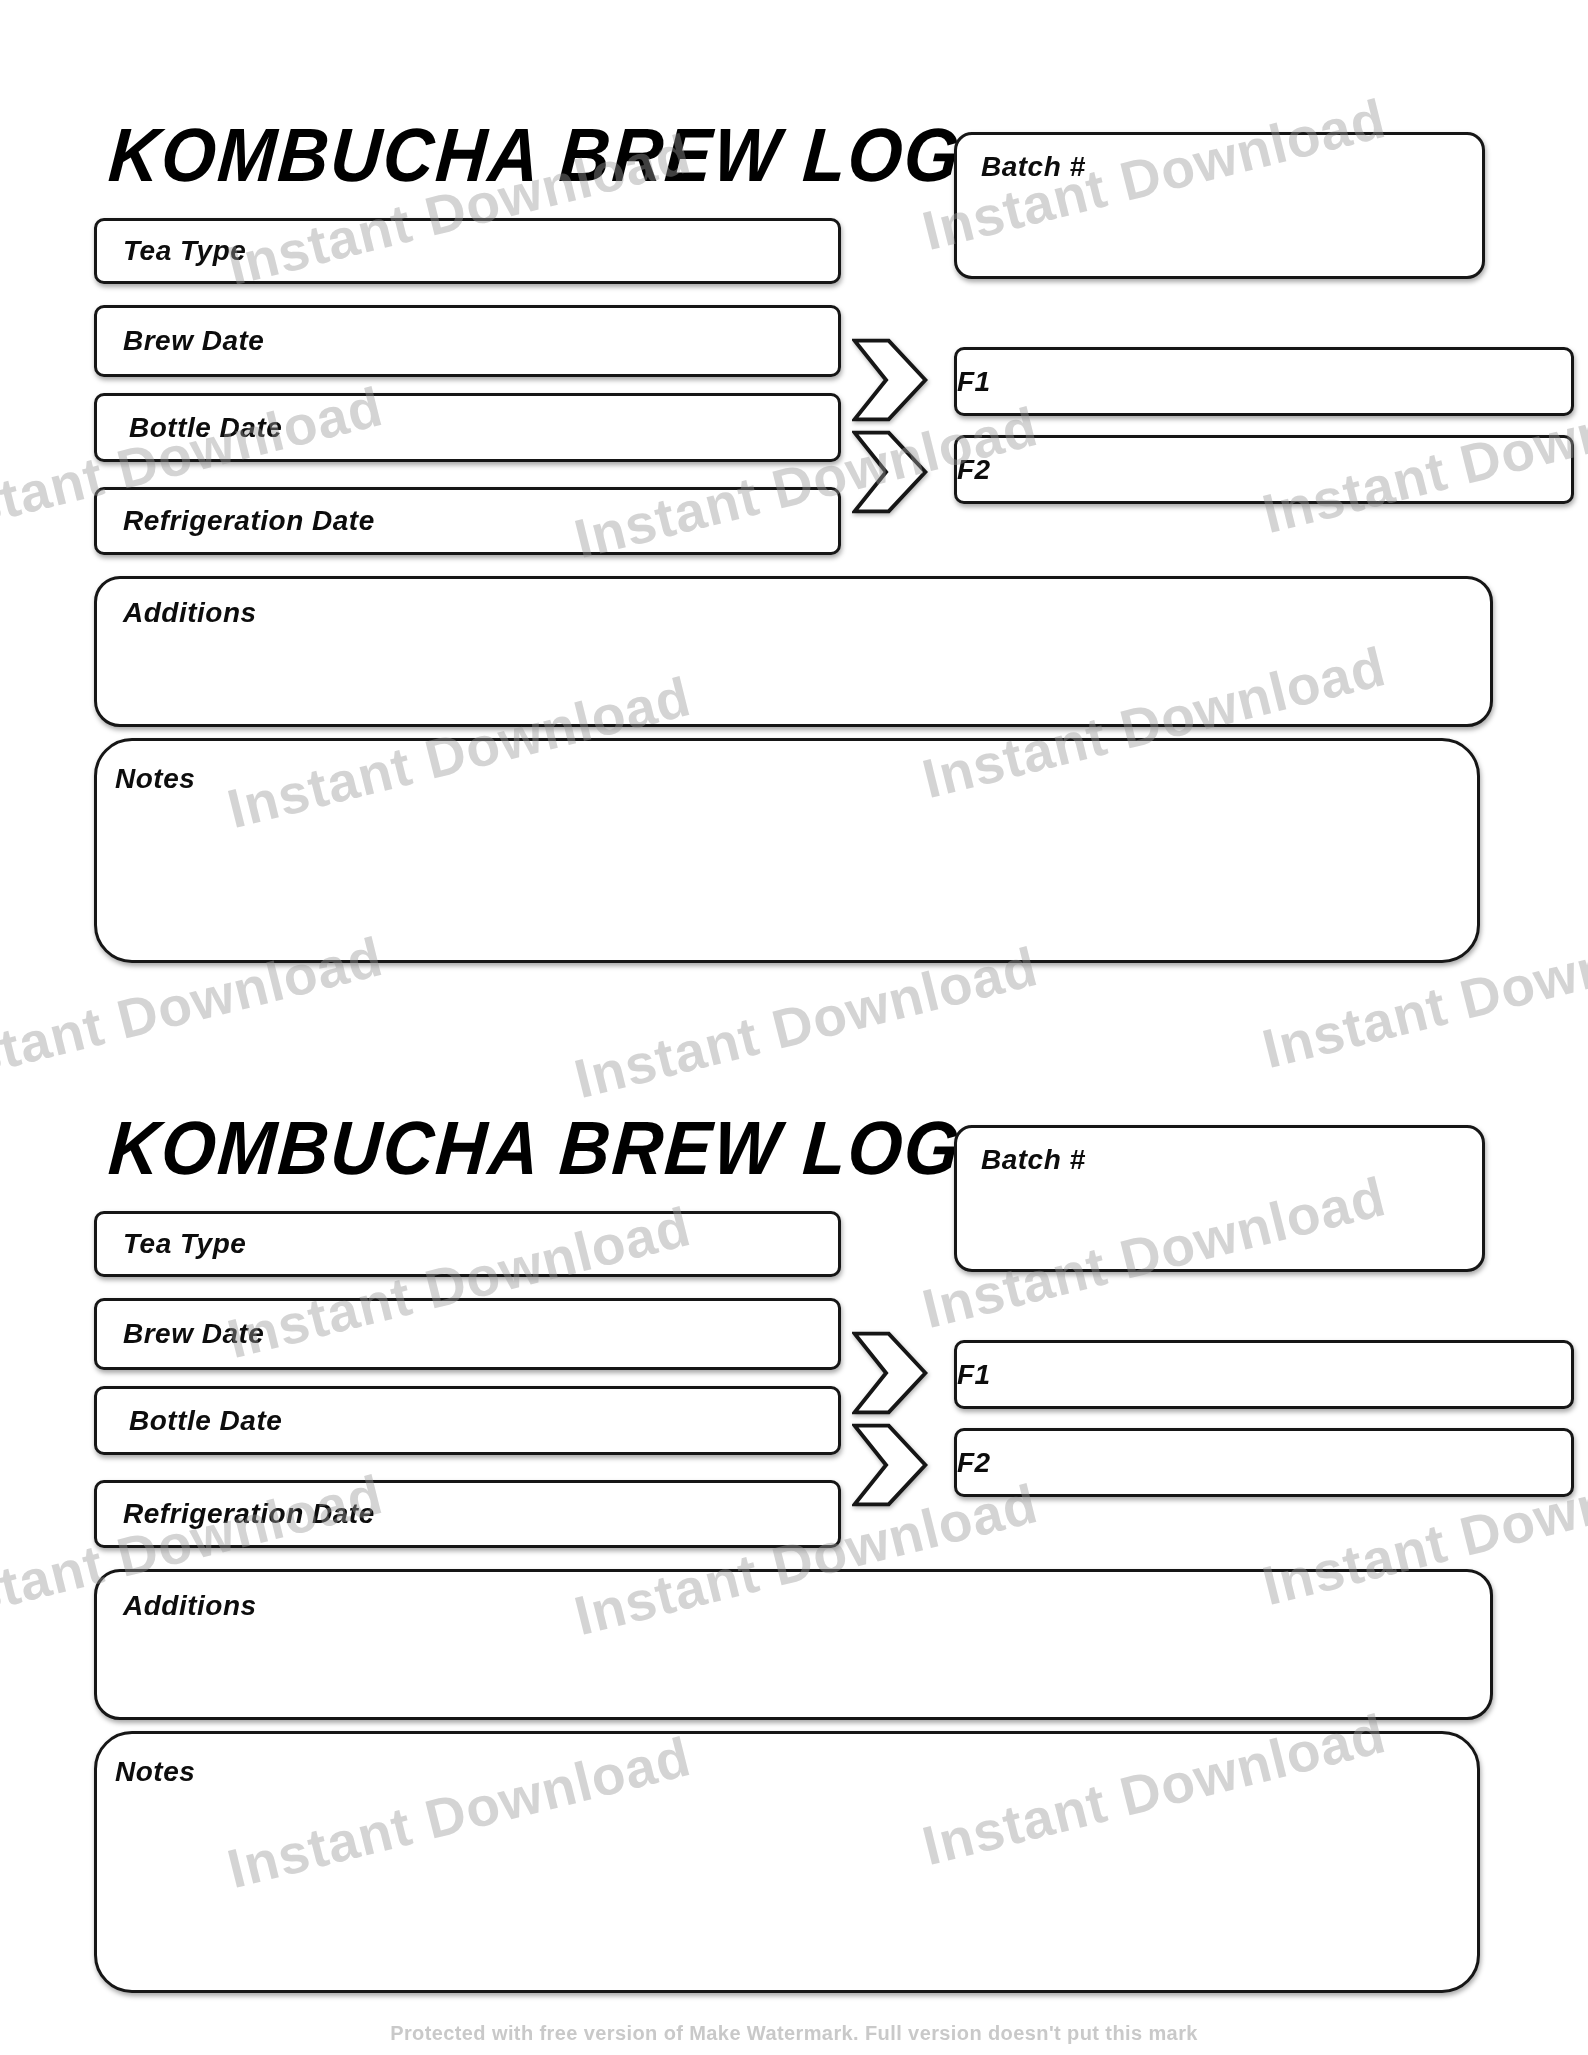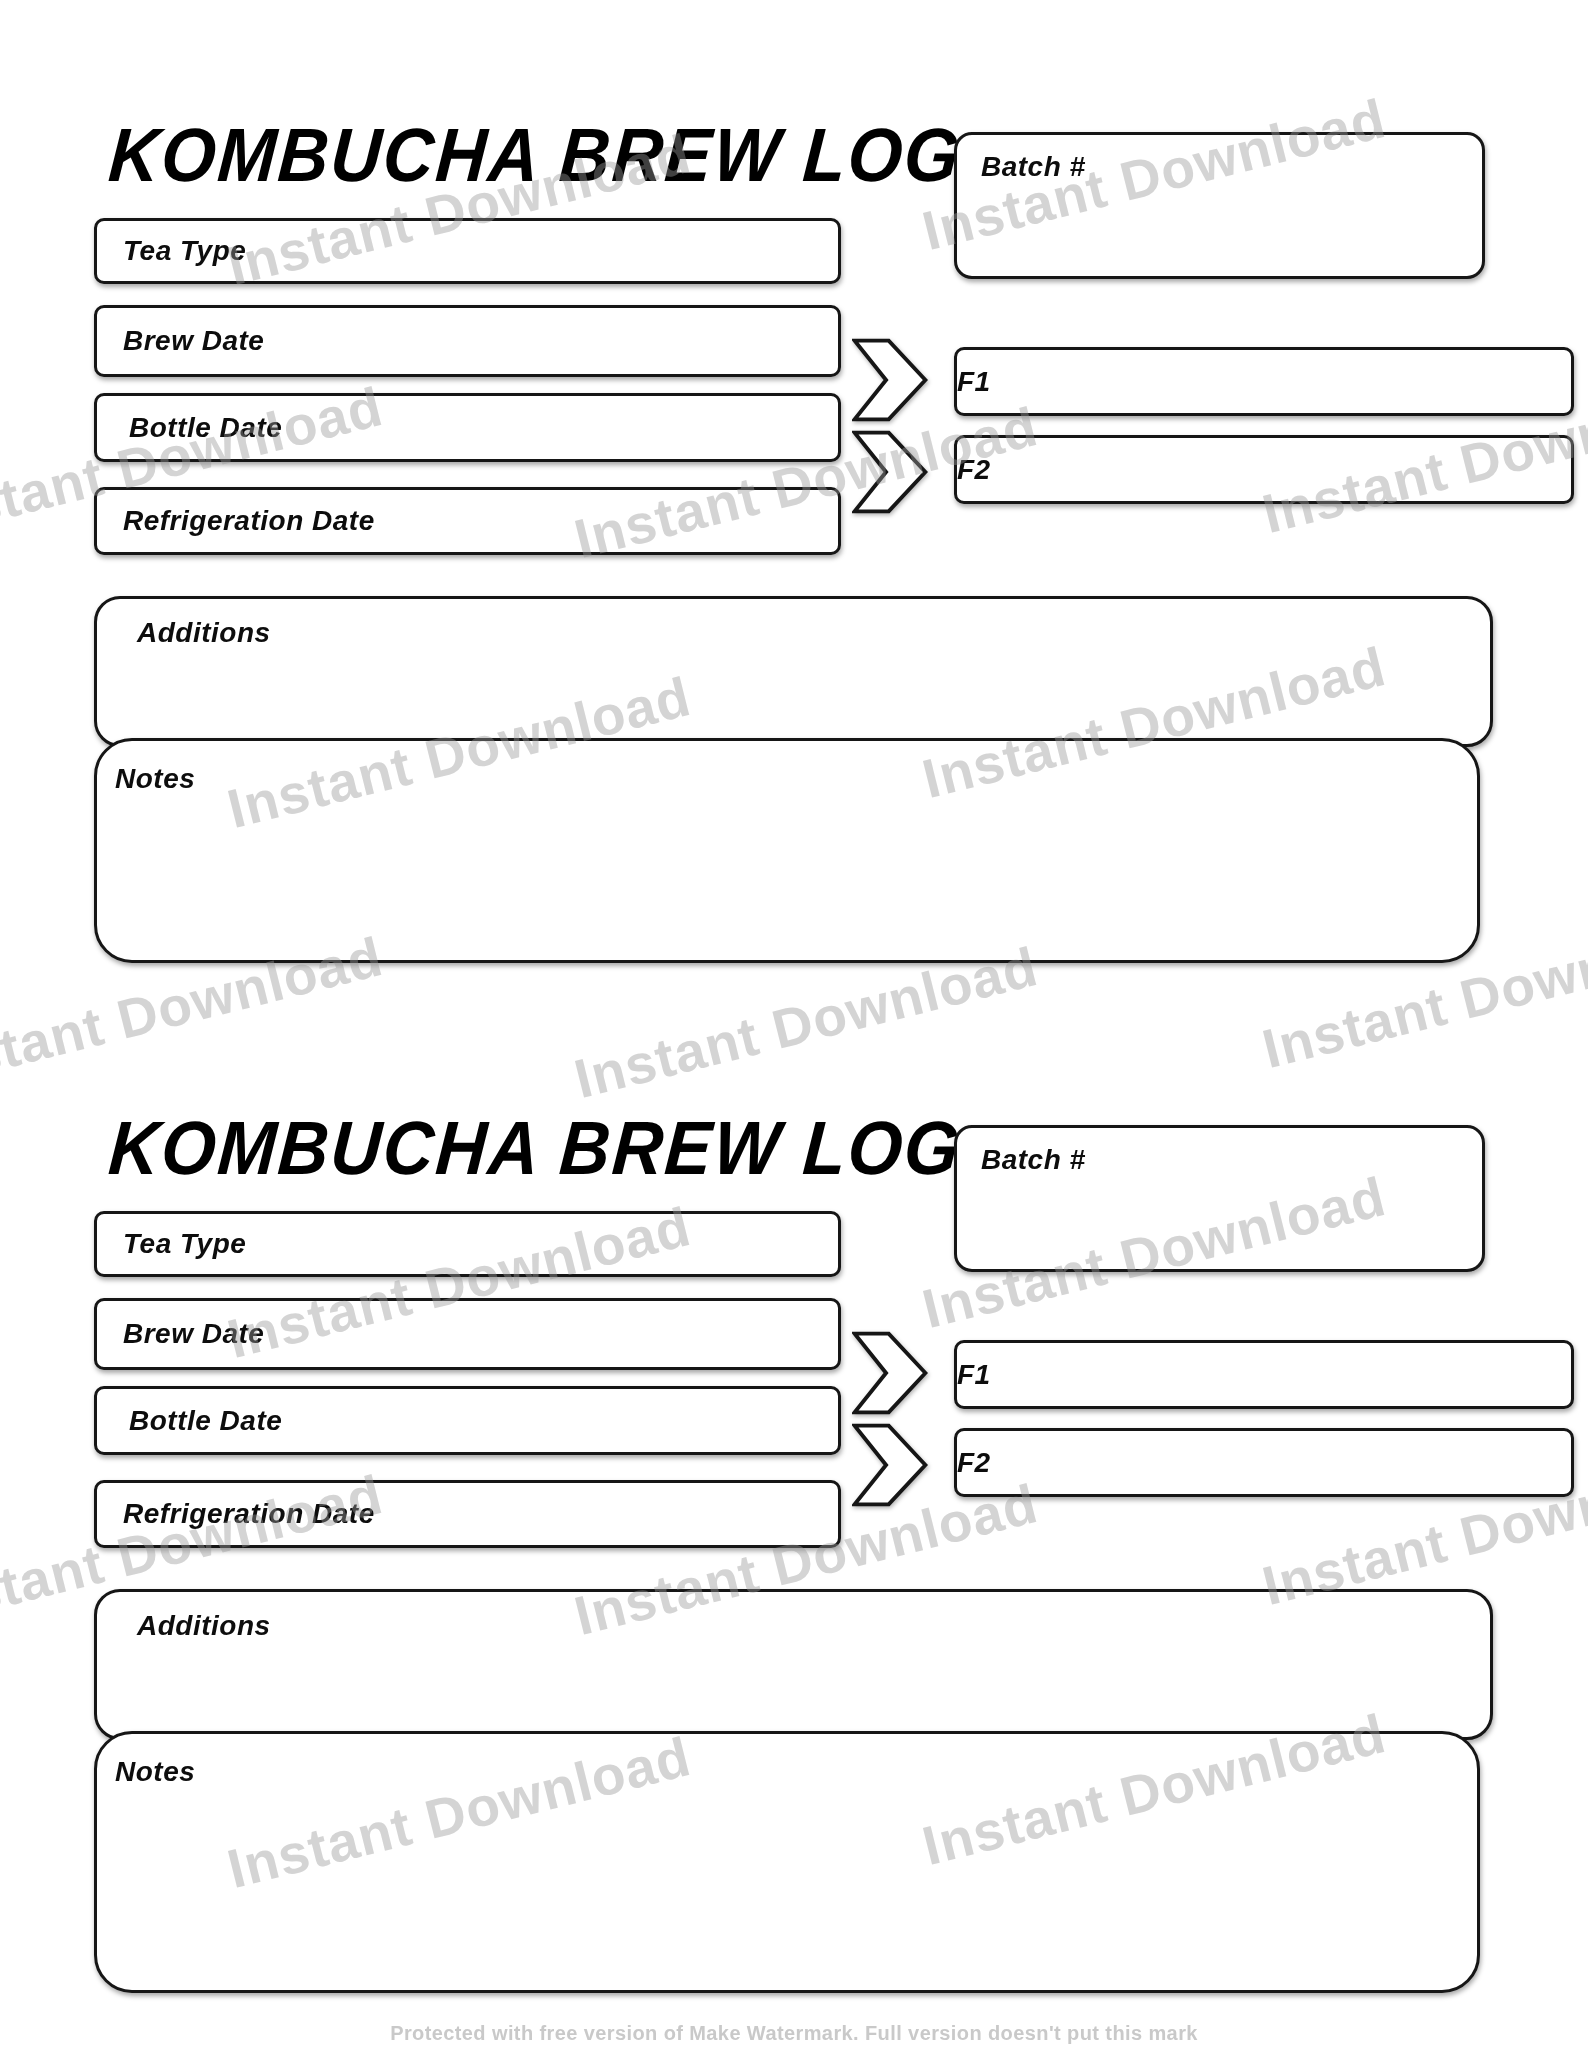--- a/index.html
+++ b/index.html
@@ -44,21 +44,21 @@
   .refrig-box  { top:375px; height:68px; }
 
   .f-box { left:954px; width:620px; height:69px; border-radius:10px; display:flex; align-items:center; }
   .f1-box { top:235px; }
   .f2-box { top:323px; }
 
   .chevron { position:absolute; left:852px; width:76px; height:84px; filter:drop-shadow(1px 2px 2px rgba(0,0,0,0.3)); }
   .chev1 { top:226px; }
   .chev2 { top:318px; }
 
-  .additions-box { left:94px; top:464px; width:1399px; height:151px; border-radius:26px; padding:18px 40px;margin-top:20px; }
+  .additions-box { left:94px; top:464px; width:1399px; height:151px; border-radius:26px; padding:18px 26px; }
   .notes-box     { left:94px; top:626px; width:1386px; border-radius:38px; padding:22px 18px; }
   .s1 .notes-box { height:225px; }
   .s2 .notes-box { height:262px; }
 
   
   .wm-layer { position:absolute; inset:0; z-index:5; pointer-events:none; }
   .wm {
     position:absolute;
     font-size:55px; font-weight:bold; letter-spacing:1px;
     color:#9a9a9a; opacity:.42; white-space:nowrap;

